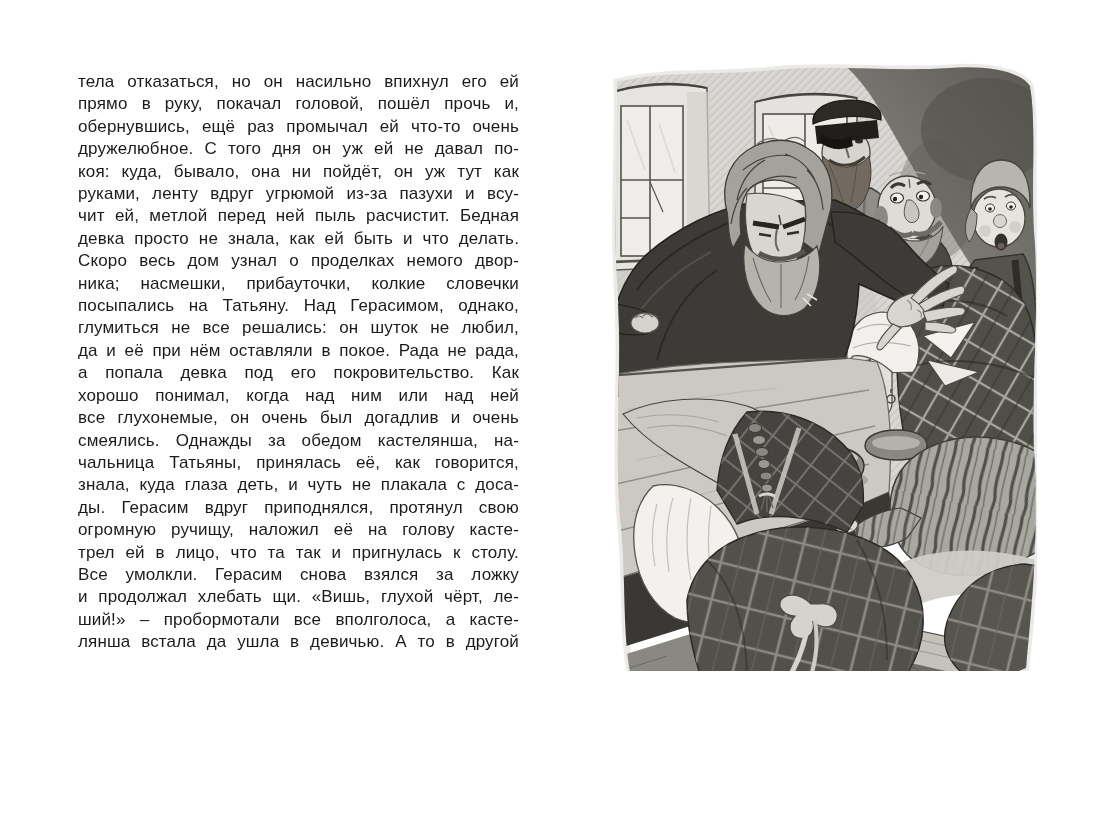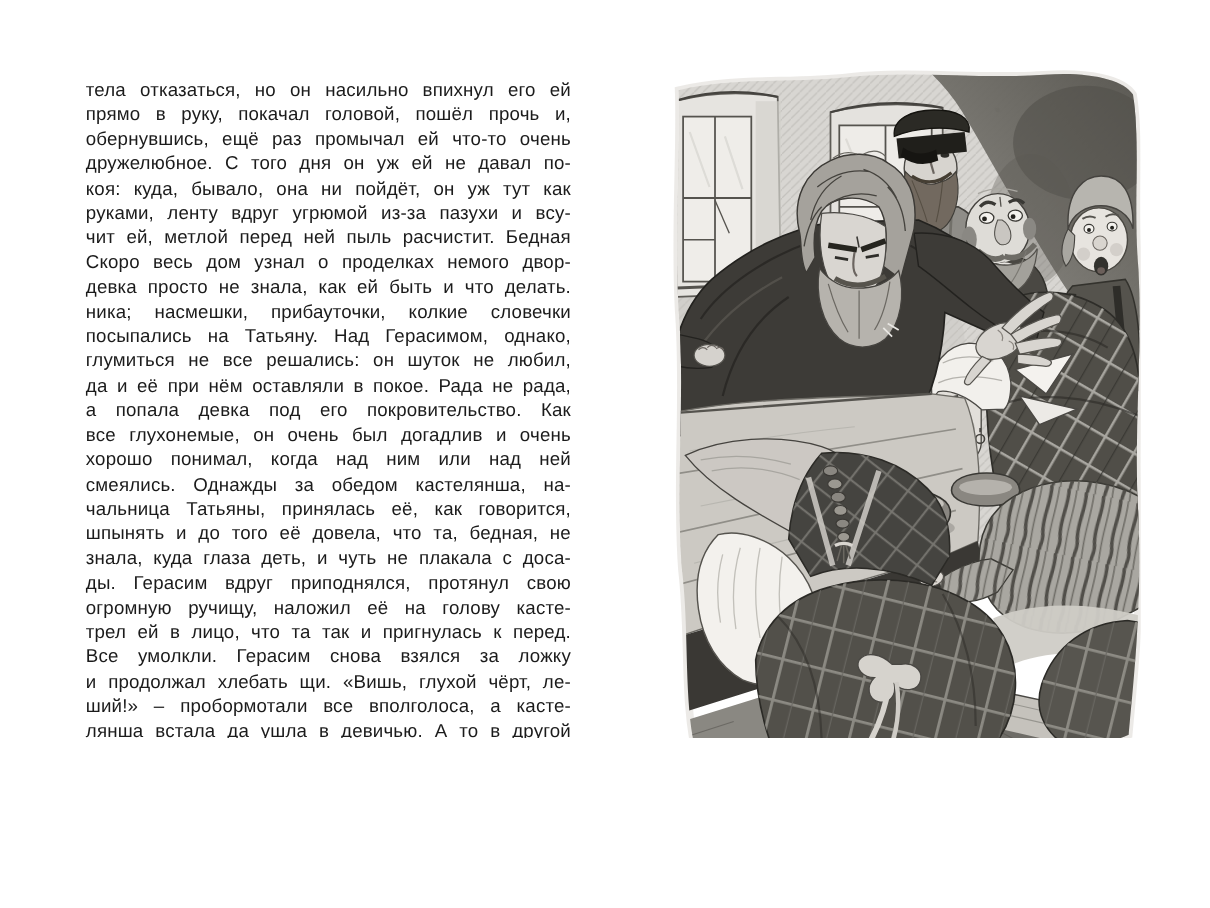--- a/index.html
+++ b/index.html
@@ -19,36 +19,35 @@
 <div class="page">
 
   <div class="text-column">
       <div class="textline">тела отказаться, но он насильно впихнул его ей</div>
       <div class="textline">прямо в руку, покачал головой, пошёл прочь и,</div>
       <div class="textline">обернувшись, ещё раз промычал ей что-то очень</div>
       <div class="textline">дружелюбное. С того дня он уж ей не давал по-</div>
       <div class="textline">коя: куда, бывало, она ни пойдёт, он уж тут как</div>
       <div class="textline">руками, ленту вдруг угрюмой из-за пазухи и всу-</div>
       <div class="textline">чит ей, метлой перед ней пыль расчистит. Бедная</div>
+      <div class="textline">девка просто не знала, как ей быть и что делать.</div>
       <div class="textline">Скоро весь дом узнал о проделках немого двор-</div>
-      <div class="textline">девка просто не знала, как ей быть и что делать.</div>
       <div class="textline">ника; насмешки, прибауточки, колкие словечки</div>
       <div class="textline">посыпались на Татьяну. Над Герасимом, однако,</div>
       <div class="textline">глумиться не все решались: он шуток не любил,</div>
       <div class="textline">да и её при нём оставляли в покое. Рада не рада,</div>
       <div class="textline">а попала девка под его покровительство. Как</div>
+      <div class="textline">хорошо понимал, когда над ним или над ней</div>
       <div class="textline">все глухонемые, он очень был догадлив и очень</div>
-      <div class="textline">хорошо понимал, когда над ним или над ней</div>
       <div class="textline">смеялись. Однажды за обедом кастелянша, на-</div>
       <div class="textline">чальница Татьяны, принялась её, как говорится,</div>
-      <div class="textline">шпынять и до того её довела, что та, бедная, не</div>
       <div class="textline">знала, куда глаза деть, и чуть не плакала с доса-</div>
       <div class="textline">ды. Герасим вдруг приподнялся, протянул свою</div>
       <div class="textline">огромную ручищу, наложил её на голову касте-</div>
-      <div class="textline">трел ей в лицо, что та так и пригнулась к перед.</div>
+      <div class="textline">трел ей в лицо, что та так и пригнулась к столу.</div>
       <div class="textline">Все умолкли. Герасим снова взялся за ложку</div>
       <div class="textline">и продолжал хлебать щи. «Вишь, глухой чёрт, ле-</div>
       <div class="textline">ший!» – пробормотали все вполголоса, а касте-</div>
       <div class="textline">лянша встала да ушла в девичью. А то в другой</div>
     </div>
 
   <div class="page-number">18</div>
 
   <div class="illustration">
     <svg width="430" height="652" viewBox="0 0 430 652">

